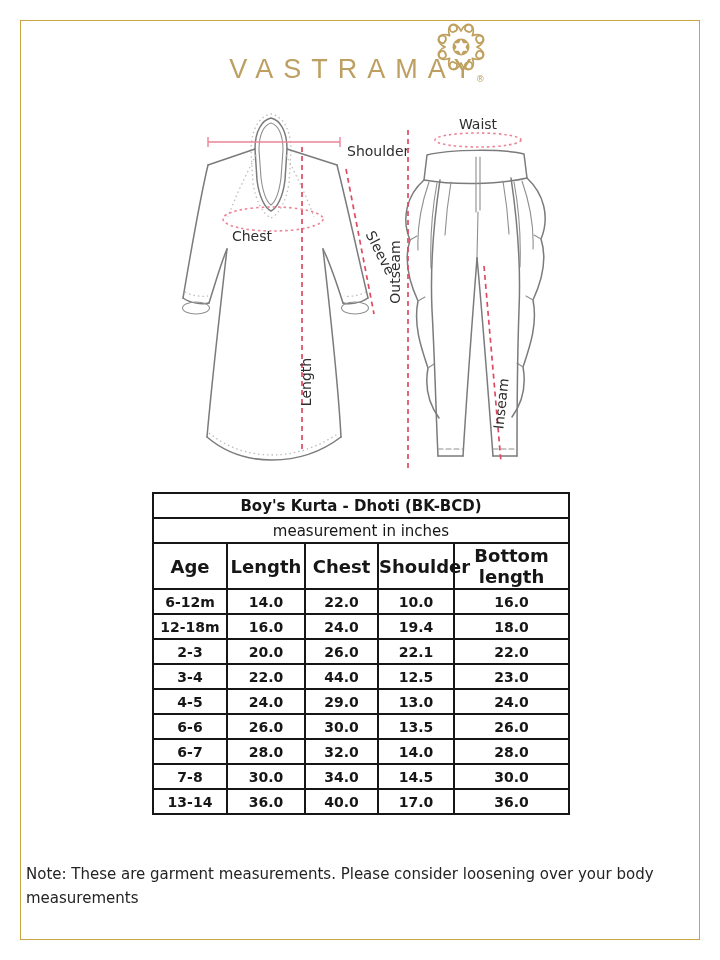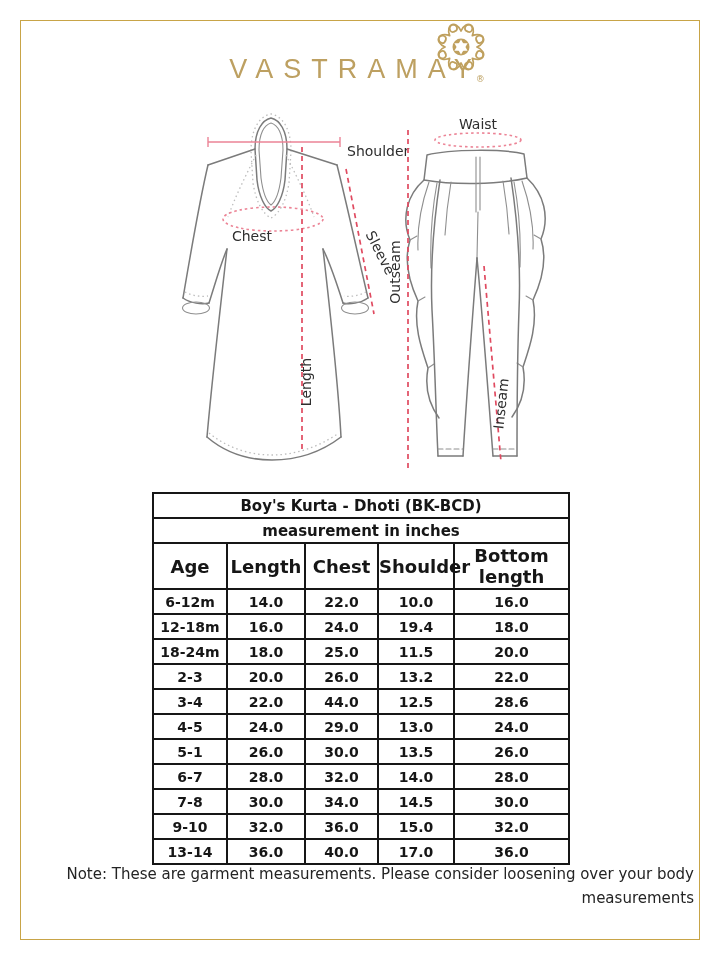--- a/index.html
+++ b/index.html
@@ -22,24 +22,24 @@
   .m{stroke:#e04a60;stroke-width:1.7;fill:none;stroke-dasharray:5 4;}
   .mp{stroke:#ec8496;stroke-width:1.4;fill:none;}
   .mp-dot{stroke:#ec8496;stroke-width:1.6;fill:none;stroke-dasharray:2.5 3;}
   .dlabel{font-family:"DejaVu Sans",sans-serif;font-size:14px;fill:#2e2e2e;}
   
   .size-table{position:absolute;left:152px;top:492px;border-collapse:collapse;table-layout:fixed;
               width:416px;color:#161616;}
   .size-table th,.size-table td{border:2px solid #161616;text-align:center;vertical-align:middle;
               padding:1px 0;height:21px;font-size:14px;font-weight:bold;}
   .size-table th.t-title{font-size:15px;}
-  .size-table th.t-sub{font-size:15px;font-weight:bold;}
+  .size-table th.t-sub{font-size:15px;font-weight:normal;}
   .size-table th.t-col{font-size:18px;}
   
-  .note{position:absolute;left:26px;right:26px;top:862px;text-align:right;
+  .note{position:absolute;left:26px;right:26px;top:862px;text-align:left;
         font-size:15px;line-height:24px;color:#242424;}
 </style>
 </head>
 <body>
 
 <div class="page">
   <div class="gold-frame"></div>
 
   <div class="logo-wrap">
     <span class="logo-text">VASTRAMAY</span><span class="reg">®</span>
@@ -179,76 +179,62 @@
           <td>16.0</td>
         </tr>
         <tr>
           <td>12-18m</td>
           <td>16.0</td>
           <td>24.0</td>
           <td>19.4</td>
           <td>18.0</td>
         </tr>
         <tr>
-          <td>18-24m</td>
-          <td>18.0</td>
-          <td>25.0</td>
-          <td>11.5</td>
-          <td>20.0</td>
-        </tr>
-        <tr>
           <td>2-3</td>
           <td>20.0</td>
           <td>26.0</td>
-          <td>13.2</td>
+          <td>22.1</td>
           <td>22.0</td>
         </tr>
         <tr>
           <td>3-4</td>
           <td>22.0</td>
           <td>44.0</td>
           <td>12.5</td>
-          <td>28.6</td>
+          <td>23.0</td>
         </tr>
         <tr>
           <td>4-5</td>
           <td>24.0</td>
           <td>29.0</td>
           <td>13.0</td>
           <td>24.0</td>
         </tr>
         <tr>
-          <td>5-1</td>
+          <td>6-6</td>
           <td>26.0</td>
           <td>30.0</td>
           <td>13.5</td>
           <td>26.0</td>
         </tr>
         <tr>
           <td>6-7</td>
           <td>28.0</td>
           <td>32.0</td>
           <td>14.0</td>
           <td>28.0</td>
         </tr>
         <tr>
           <td>7-8</td>
           <td>30.0</td>
           <td>34.0</td>
           <td>14.5</td>
           <td>30.0</td>
         </tr>
         <tr>
-          <td>9-10</td>
-          <td>32.0</td>
-          <td>36.0</td>
-          <td>15.0</td>
-          <td>32.0</td>
-        </tr>
-        <tr>
           <td>13-14</td>
           <td>36.0</td>
           <td>40.0</td>
           <td>17.0</td>
           <td>36.0</td>
         </tr>
       </tbody>
   </table>
 
   <div class="note">

